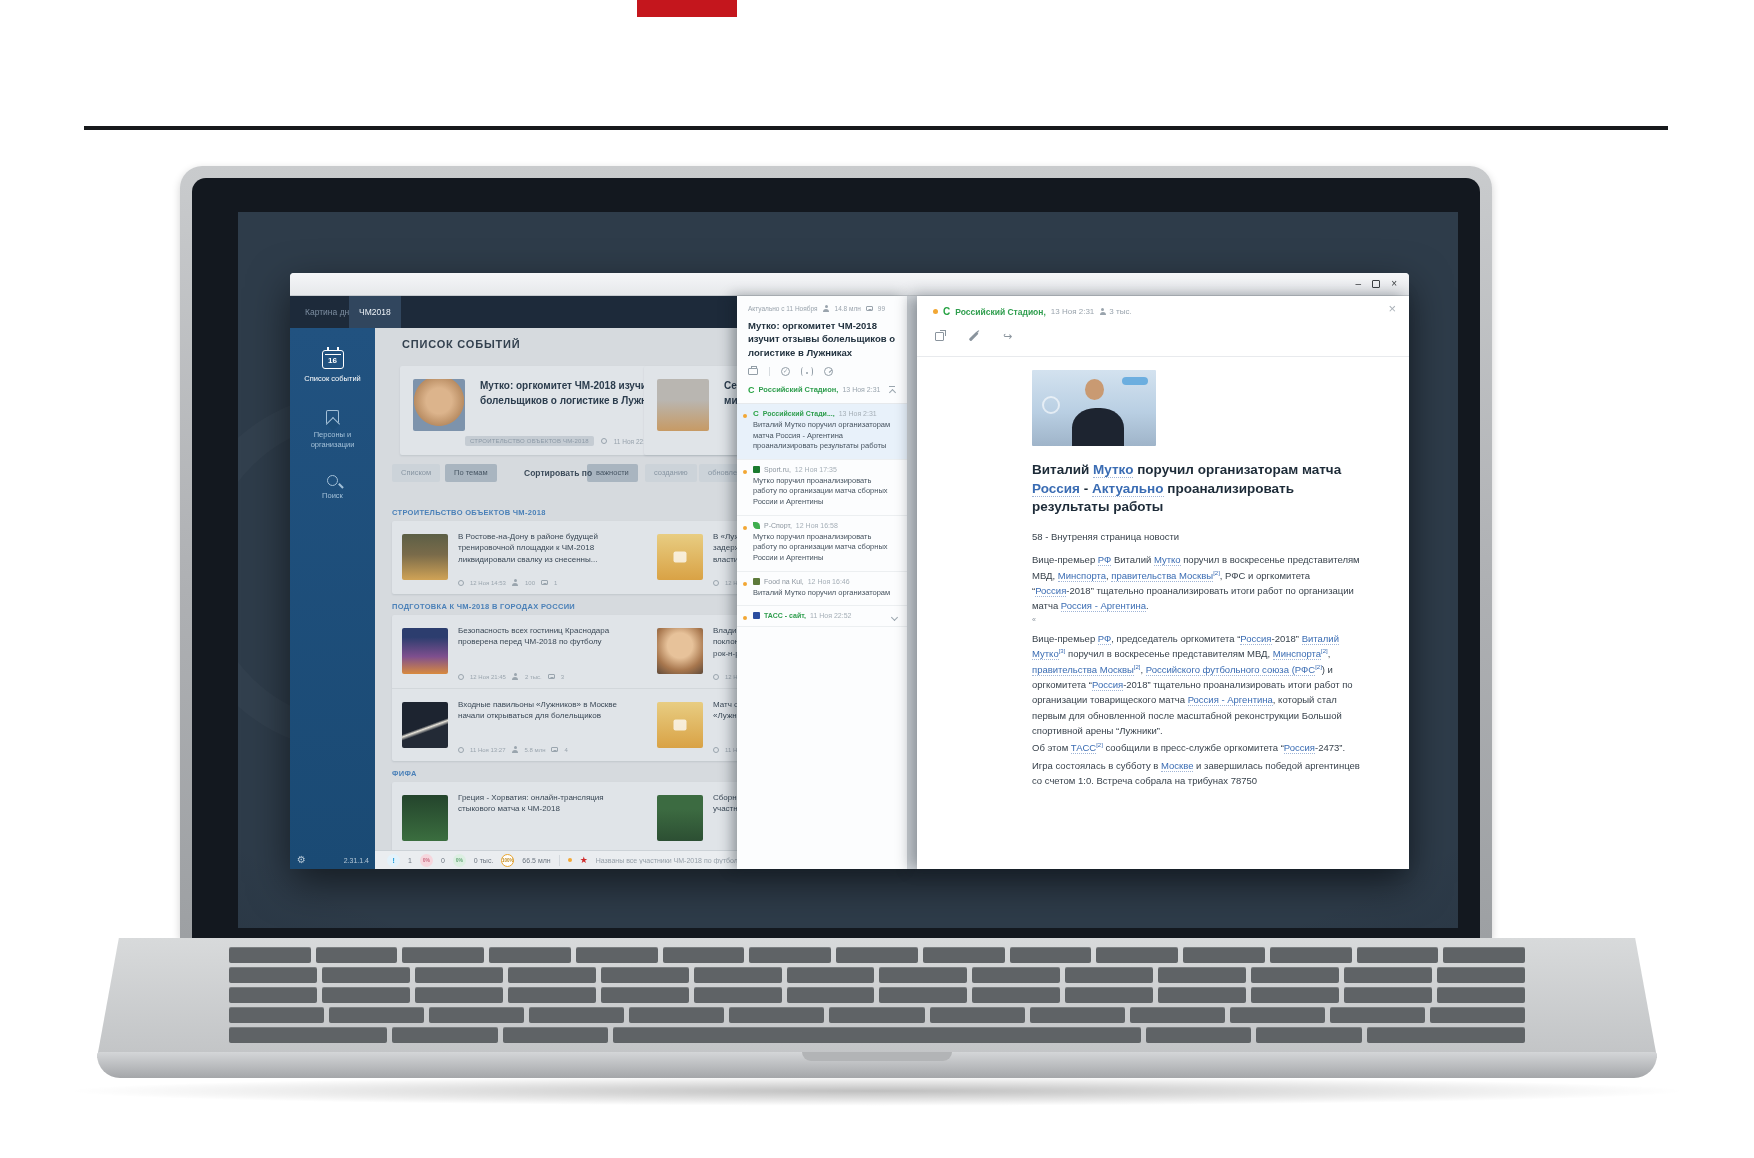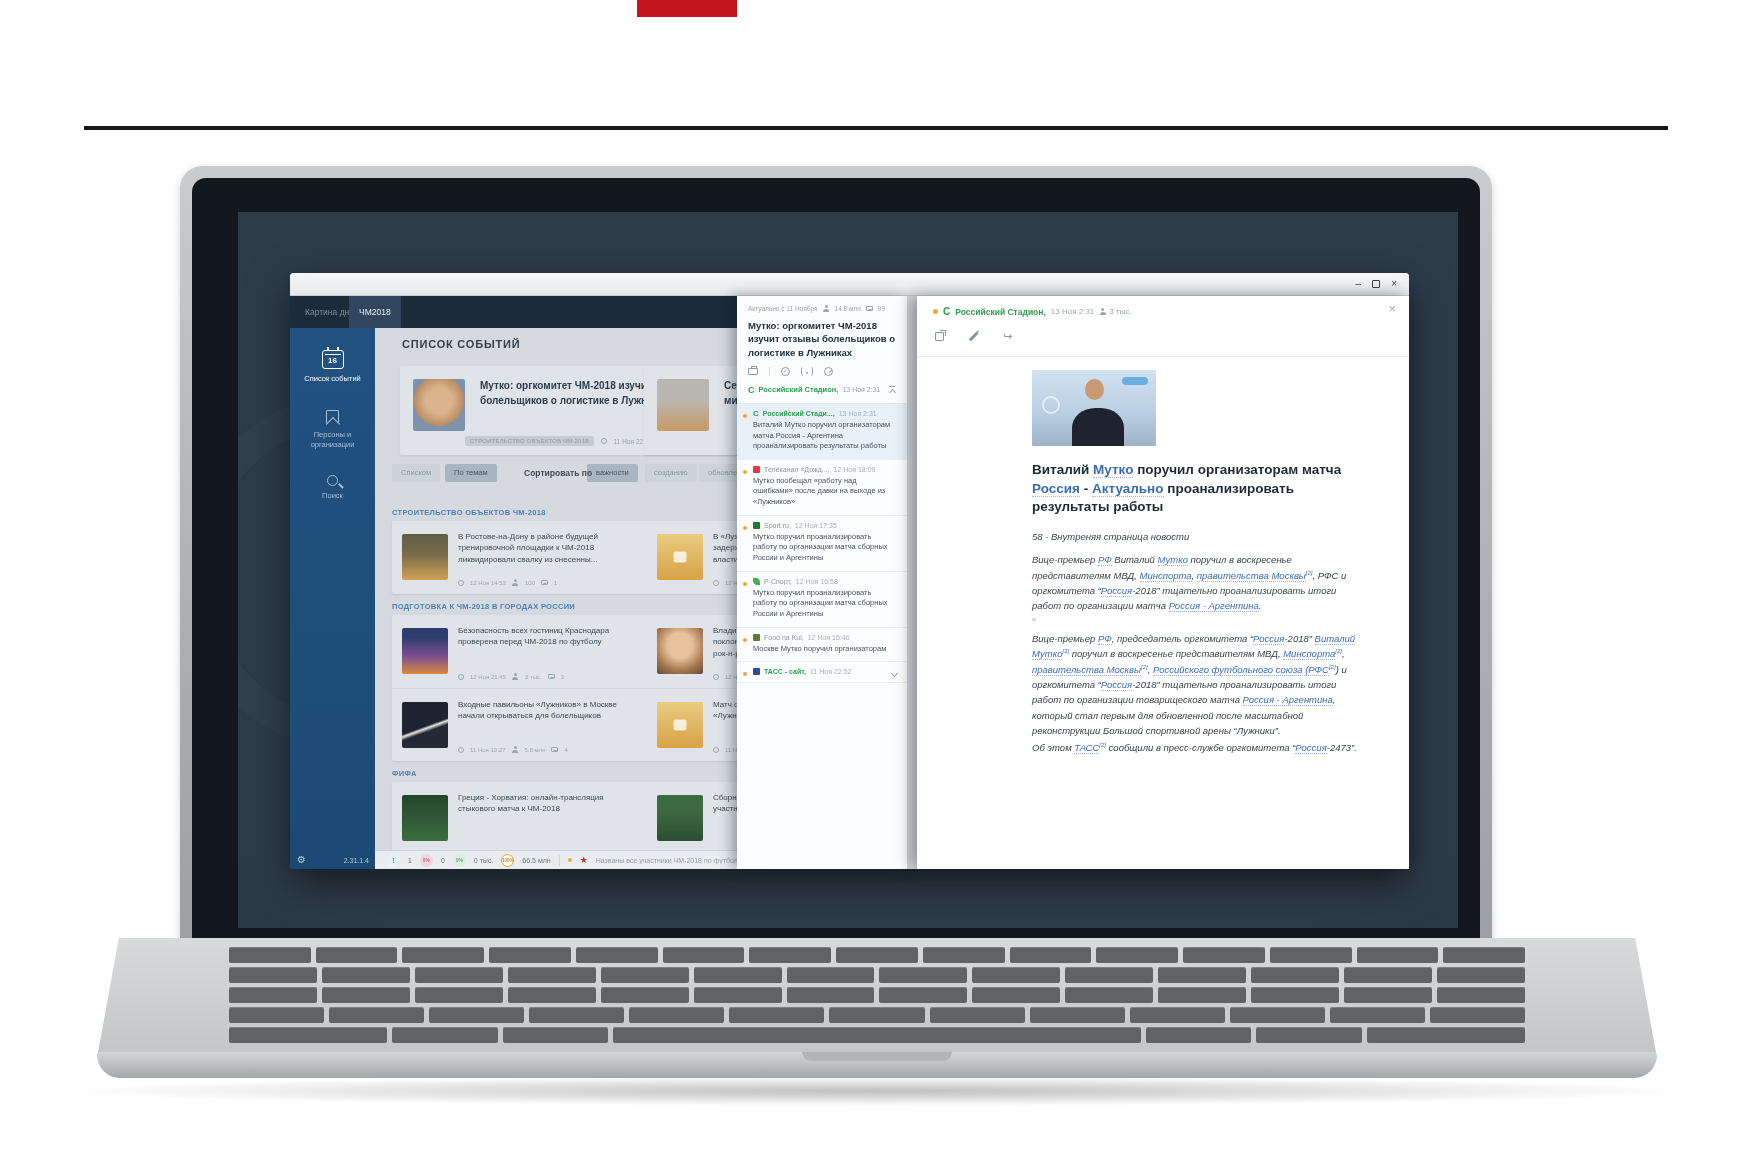--- a/index.html
+++ b/index.html
@@ -158,21 +158,21 @@
   .art-rule{position:absolute;left:0;top:60px;width:100%;height:1px;background:#e8eaed;}
   .art-body{position:absolute;left:115px;top:74px;width:334px;}
   .art-photo{width:124px;height:76px;position:relative;overflow:hidden;border-radius:1px;
     background:linear-gradient(180deg,#d3e2ef 0%,#b9cfe3 55%,#9fb4c9 100%);}
   .art-photo::before{content:"";position:absolute;bottom:-6px;left:32%;width:42%;height:58%;background:#1d2430;border-radius:45% 45% 0 0;}
   .art-photo::after{content:"";position:absolute;top:12%;left:43%;width:19px;height:21px;background:#c99a72;border-radius:50%;}
   .ph-chip{position:absolute;right:8px;top:7px;width:26px;height:8px;background:#5aa6dd;border-radius:4px;opacity:.85;}
   .ph-chip2{position:absolute;left:10px;top:26px;width:18px;height:18px;border:2px solid rgba(255,255,255,.6);border-radius:50%;}
   .art-title{margin-top:15px;font-size:13.5px;font-weight:bold;color:#1d2b38;line-height:1.38;}
   .lnk{color:#3a6cb3;border-bottom:1px dotted #9fb4d6;cursor:pointer;}
-  .art-p{font-size:9.5px;color:#39434d;line-height:1.62;font-style:italic;}
+  .art-p{font-size:9.5px;color:#39434d;line-height:1.62;}
   .p0{margin-top:12px;} .p{margin-top:8px;} .pt{margin-top:2px;}
   .pq{margin-top:2px;font-size:7px;color:#8a949d;line-height:1;}
   sup.ref{font-size:6px;color:#3a6cb3;}
 
   
   .i-clk{display:inline-block;width:6px;height:6px;border:1px solid currentColor;border-radius:50%;flex:none;}
   .i-per{display:inline-block;width:7px;height:7px;position:relative;flex:none;}
   .i-per::before{content:"";position:absolute;top:0;left:2px;width:3px;height:3px;border-radius:50%;background:currentColor;}
   .i-per::after{content:"";position:absolute;bottom:0;left:.5px;width:6px;height:3.5px;border-radius:3px 3px 0 0;background:currentColor;}
   .i-com{display:inline-block;width:7px;height:5px;border:1px solid currentColor;border-radius:1px;position:relative;flex:none;}
@@ -425,29 +425,20 @@
                   <div class="fitem-head">
                     <span class="fv fv-rs">С</span>
                     <span class="fsrc green">Российский Стади...,</span>
                     <span class="fdate">13 Ноя 2:31</span>
                   </div>
                   <div class="ftext">Виталий Мутко поручил организаторам матча Россия - Аргентина проанализировать результаты работы</div>
                 </div>
                 <div class="fitem">
                   <span class="fdot"></span>
                   <div class="fitem-head">
-                    <span class="fv fv-dozhd"></span>
-                    <span class="fsrc">Телеканал «Дожд...,</span>
-                    <span class="fdate">12 Ноя 18:09</span>
-                  </div>
-                  <div class="ftext">Мутко пообещал «работу над ошибками» после давки на выходе из «Лужников»</div>
-                </div>
-                <div class="fitem">
-                  <span class="fdot"></span>
-                  <div class="fitem-head">
                     <span class="fv fv-sportru"></span>
                     <span class="fsrc">Sport.ru,</span>
                     <span class="fdate">12 Ноя 17:35</span>
                   </div>
                   <div class="ftext">Мутко поручил проанализировать работу по организации матча сборных России и Аргентины</div>
                 </div>
                 <div class="fitem">
                   <span class="fdot"></span>
                   <div class="fitem-head">
                     <span class="fv fv-rsport"></span>
@@ -456,21 +447,21 @@
                   </div>
                   <div class="ftext">Мутко поручил проанализировать работу по организации матча сборных России и Аргентины</div>
                 </div>
                 <div class="fitem">
                   <span class="fdot"></span>
                   <div class="fitem-head">
                     <span class="fv fv-food"></span>
                     <span class="fsrc">Food na Kul,</span>
                     <span class="fdate">12 Ноя 16:46</span>
                   </div>
-                  <div class="ftext">Москве Мутко поручил организаторам</div>
+                  <div class="ftext">Виталий Мутко поручил организаторам</div>
                 </div>
                 <div class="fitem">
                   <span class="fdot"></span>
                   <div class="fitem-head">
                     <span class="fv fv-tass"></span>
                     <span class="fsrc green">ТАСС - сайт,</span>
                     <span class="fdate">11 Ноя 22:52</span>
                   </div>
                   <span class="chev-dn"></span>
                 </div>
@@ -500,20 +491,21 @@
                 <span class="ph-chip"></span>
                 <span class="ph-chip2"></span>
               </div>
               <div class="art-title" id="arttitle"><span>Виталий </span><span class="lnk">Мутко</span><span> поручил организаторам матча </span><span class="lnk">Россия</span><span> - </span><span class="lnk">Актуально</span><span> проанализировать результаты работы</span></div>
               <div id="artpars">
                   <div class="art-p p0"><span>58 - Внутреняя страница новости</span></div>
                   <div class="art-p p"><span>Вице-премьер </span><span class="lnk">РФ</span><span> Виталий </span><span class="lnk">Мутко</span><span> поручил в воскресенье представителям МВД, </span><span class="lnk">Минспорта</span><span>, </span><span class="lnk">правительства Москвы</span><sup class="ref">[2]</sup><span>, РФС и оргкомитета “</span><span class="lnk">Россия</span><span>-2018” тщательно проанализировать итоги работ по организации матча </span><span class="lnk">Россия - Аргентина</span><span>.</span></div>
                   <div class="art-p pq"><span>«</span></div>
                   <div class="art-p p"><span>Вице-премьер </span><span class="lnk">РФ</span><span>, председатель оргкомитета “</span><span class="lnk">Россия</span><span>-2018” </span><span class="lnk">Виталий Мутко</span><sup class="ref">[3]</sup><span> поручил в воскресенье представителям МВД, </span><span class="lnk">Минспорта</span><sup class="ref">[2]</sup><span>, </span><span class="lnk">правительства Москвы</span><sup class="ref">[2]</sup><span>, </span><span class="lnk">Российского футбольного союза (РФС</span><sup class="ref">[2]</sup><span>) и оргкомитета “</span><span class="lnk">Россия</span><span>-2018” тщательно проанализировать итоги работ по организации товарищеского матча </span><span class="lnk">Россия - Аргентина</span><span>, который стал первым для обновленной после масштабной реконструкции Большой спортивной арены “Лужники”.</span></div>
                   <div class="art-p pt"><span>Об этом </span><span class="lnk">ТАСС</span><sup class="ref">[2]</sup><span> сообщили в пресс-службе оргкомитета “</span><span class="lnk">Россия</span><span>-2473”.</span></div>
+                  <div class="art-p pt"><span>Игра состоялась в субботу в </span><span class="lnk">Москве</span><span> и завершилась победой аргентинцев со счетом 1:0. Встреча собрала на трибунах 78750</span></div>
                 </div>
             </div>
           </div>
         </div>
 
       </div>
     </div>
   </div>
 
   <div class="base">

